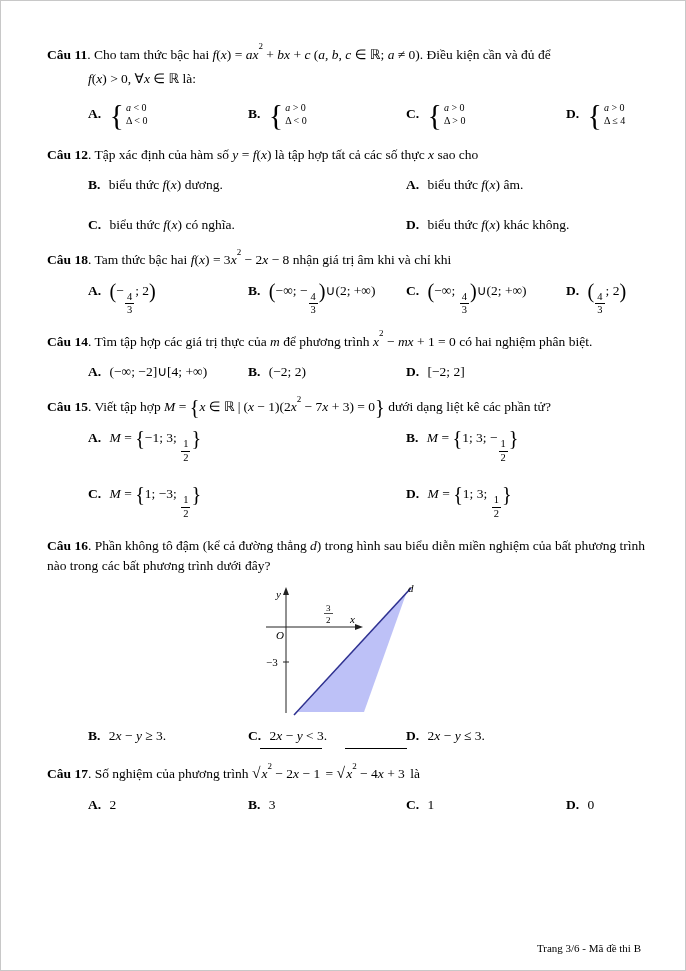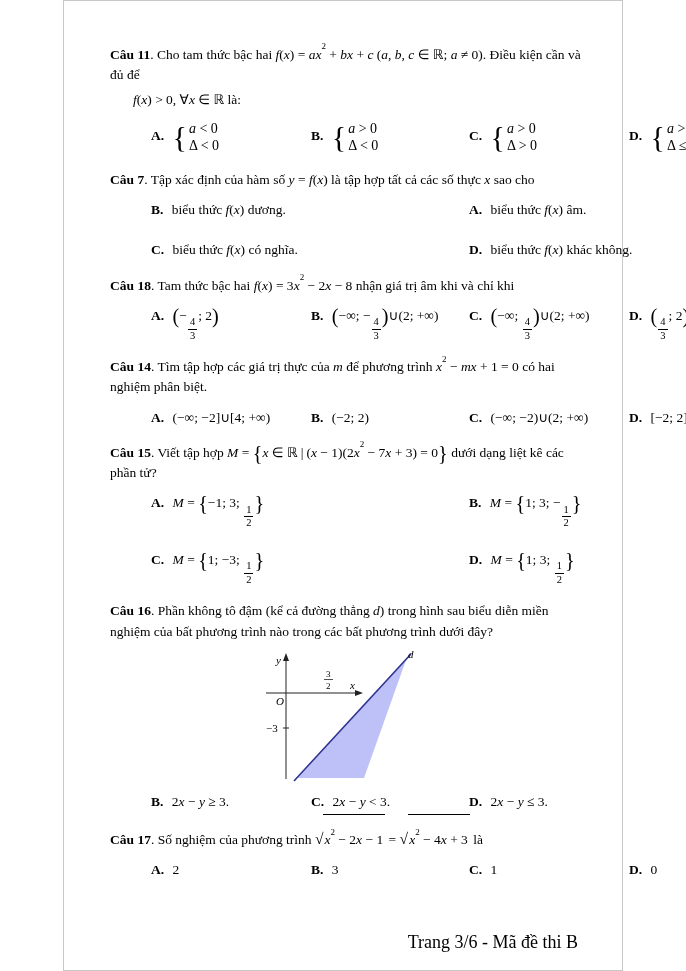--- a/index.html
+++ b/index.html
@@ -1,56 +1,56 @@
 <!DOCTYPE html>
 <html><head>
 <meta charset="utf-8">
 <style>
   * { box-sizing: border-box; }
   html,body { margin:0; padding:0; background:#ffffff; }
   body { font-family:"Liberation Serif", serif; color:#000; }
   .page {
-    width:560px; min-height:971px; margin:0 auto;
+    width:686px; min-height:971px; margin:0 auto;
     border:1px solid #c8c8c8;
     padding:44px 38px 14px 46px;
     display:flex; flex-direction:column;
     font-size:13.5px; line-height:1.5;
     background:#fff;
   }
   .question { margin-bottom:15px; }
   .qnum { font-weight:bold; }
   .stem i, .opttext i { font-style:italic; }
-  .stem2 { margin-left:23px; margin-top:4px; }
+  .stem2 { margin-left:41px; margin-top:4px; }
   sup { font-size:9px; position:relative; top:-0.45em; line-height:0; }
   .opts { margin:10px 0 0 41px; display:grid; align-items:center; }
   .opts-four { grid-template-columns:160px 158px 160px auto; }
   .opts-two  { grid-template-columns:318px auto; row-gap:20px; }
   .opt { white-space:nowrap; }
   .optlabel { font-weight:bold; margin-right:5px; }
   
   .cases { display:inline-flex; align-items:center; vertical-align:middle; }
   .cbrace { font-size:30px; line-height:1; font-weight:400; margin-right:2px; }
-  .crows { display:inline-flex; flex-direction:column; line-height:1.25; font-size:14px; }
+  .crows { display:inline-flex; flex-direction:column; line-height:1.25; font-size:10px; }
   
   .frac { display:inline-flex; flex-direction:column; text-align:center; vertical-align:-0.5em; font-size:10.5px; line-height:1.2; margin:0 1px; }
   .frac .num { border-bottom:1px solid #000; padding:0 2px; }
   .frac .den { padding:0 2px; }
   
   .bp { font-size:1.5em; line-height:0.9; vertical-align:-0.15em; font-weight:400; }
   .setmid { margin:0 3px; }
   
   .sqrt { white-space:nowrap; }
   .sqrt .r { font-size:1.15em; }
   .sqrt .rad { border-top:1px solid #000; padding:17px 2px 0 1px; }
   
   .figwrap { display:flex; justify-content:center; margin:6px 0 2px; }
   .figwrap svg text { font-family:"Liberation Serif", serif; font-size:11px; }
   .figwrap svg text.it { font-style:italic; }
   .figwrap svg text.sm { font-size:9px; }
-  .footer { margin-top:auto; text-align:right; padding-right:6px; font-size:18px; }
+  .footer { margin-top:auto; text-align:right; padding-right:6px; font-size:11px; }
 </style>
 </head>
 <body>
 
 <div class="page">
 
   <div>
       <section class="question">
         <div class="qhead"><b class="qnum">Câu 11</b>. <span class="stem">Cho tam thức bậc hai <i>f</i>(<i>x</i>) = <i>ax</i><sup>2</sup> + <i>bx</i> + <i>c</i> (<i>a</i>, <i>b</i>, <i>c</i> ∈ ℝ; <i>a</i> ≠ 0). Điều kiện cần và đủ để</span></div>
         <div class="stem2 stem"><i>f</i>(<i>x</i>) &gt; 0, ∀<i>x</i> ∈ ℝ  là:</div>
@@ -79,21 +79,21 @@
           <div class="opt"><b class="optlabel">D.</b> <span class="opttext"><span class="cases">
                 <span class="cbrace">{</span>
                 <span class="crows">
                   <span><i>a</i> &gt; 0</span>
                   <span>Δ ≤ 4</span>
                 </span>
               </span></span></div>
         </div>
       </section>
       <section class="question">
-        <div class="qhead"><b class="qnum">Câu 7</b>. <span class="stem">Tập xác định của hàm số <i>y</i> = <i>f</i>(<i>x</i>) là tập hợp tất cả các số thực <i>x</i> sao cho</span></div>
+        <div class="qhead"><b class="qnum">Câu 12</b>. <span class="stem">Tập xác định của hàm số <i>y</i> = <i>f</i>(<i>x</i>) là tập hợp tất cả các số thực <i>x</i> sao cho</span></div>
         <div class="opts opts-two">
           <div class="opt"><b class="optlabel">B.</b> <span class="opttext">biểu thức <i>f</i>(<i>x</i>) dương.</span></div>
           <div class="opt"><b class="optlabel">A.</b> <span class="opttext">biểu thức <i>f</i>(<i>x</i>) âm.</span></div>
           <div class="opt"><b class="optlabel">C.</b> <span class="opttext">biểu thức <i>f</i>(<i>x</i>) có nghĩa.</span></div>
           <div class="opt"><b class="optlabel">D.</b> <span class="opttext">biểu thức <i>f</i>(<i>x</i>) khác không.</span></div>
         </div>
       </section>
       <section class="question">
         <div class="qhead"><b class="qnum">Câu 18</b>. <span class="stem">Tam thức bậc hai <i>f</i>(<i>x</i>) = 3<i>x</i><sup>2</sup> − 2<i>x</i> − 8 nhận giá trị âm khi và chỉ khi</span></div>
         <div class="opts opts-four">
@@ -113,21 +113,20 @@
                 <span class="num">4</span>
                 <span class="den">3</span>
               </span>; 2<span class="bp">)</span></span></div>
         </div>
       </section>
       <section class="question">
         <div class="qhead"><b class="qnum">Câu 14</b>. <span class="stem">Tìm tập hợp các giá trị thực của <i>m</i> để phương trình <i>x</i><sup>2</sup> − <i>mx</i> + 1 = 0 có hai nghiệm phân biệt.</span></div>
         <div class="opts opts-four">
           <div class="opt"><b class="optlabel">A.</b> <span class="opttext">(−∞; −2]∪[4; +∞)</span></div>
           <div class="opt"><b class="optlabel">B.</b> <span class="opttext">(−2; 2)</span></div>
-          <div class="opt"><b class="optlabel">C.</b> <span class="opttext">(−∞; −2)∪(2; +∞)</span></div>
           <div class="opt"><b class="optlabel">D.</b> <span class="opttext">[−2; 2]</span></div>
         </div>
       </section>
       <section class="question">
         <div class="qhead"><b class="qnum">Câu 15</b>. <span class="stem">Viết tập hợp <i>M</i> = <span class="bp">{</span><i>x</i> ∈ ℝ<span class="setmid">|</span>(<i>x</i> − 1)(2<i>x</i><sup>2</sup> − 7<i>x</i> + 3) = 0<span class="bp">}</span> dưới dạng liệt kê các phần tử?</span></div>
         <div class="opts opts-two">
           <div class="opt"><b class="optlabel">A.</b> <span class="opttext"><i>M</i> = <span class="bp">{</span>−1; 3; <span class="frac">
                 <span class="num">1</span>
                 <span class="den">2</span>
               </span><span class="bp">}</span></span></div>

